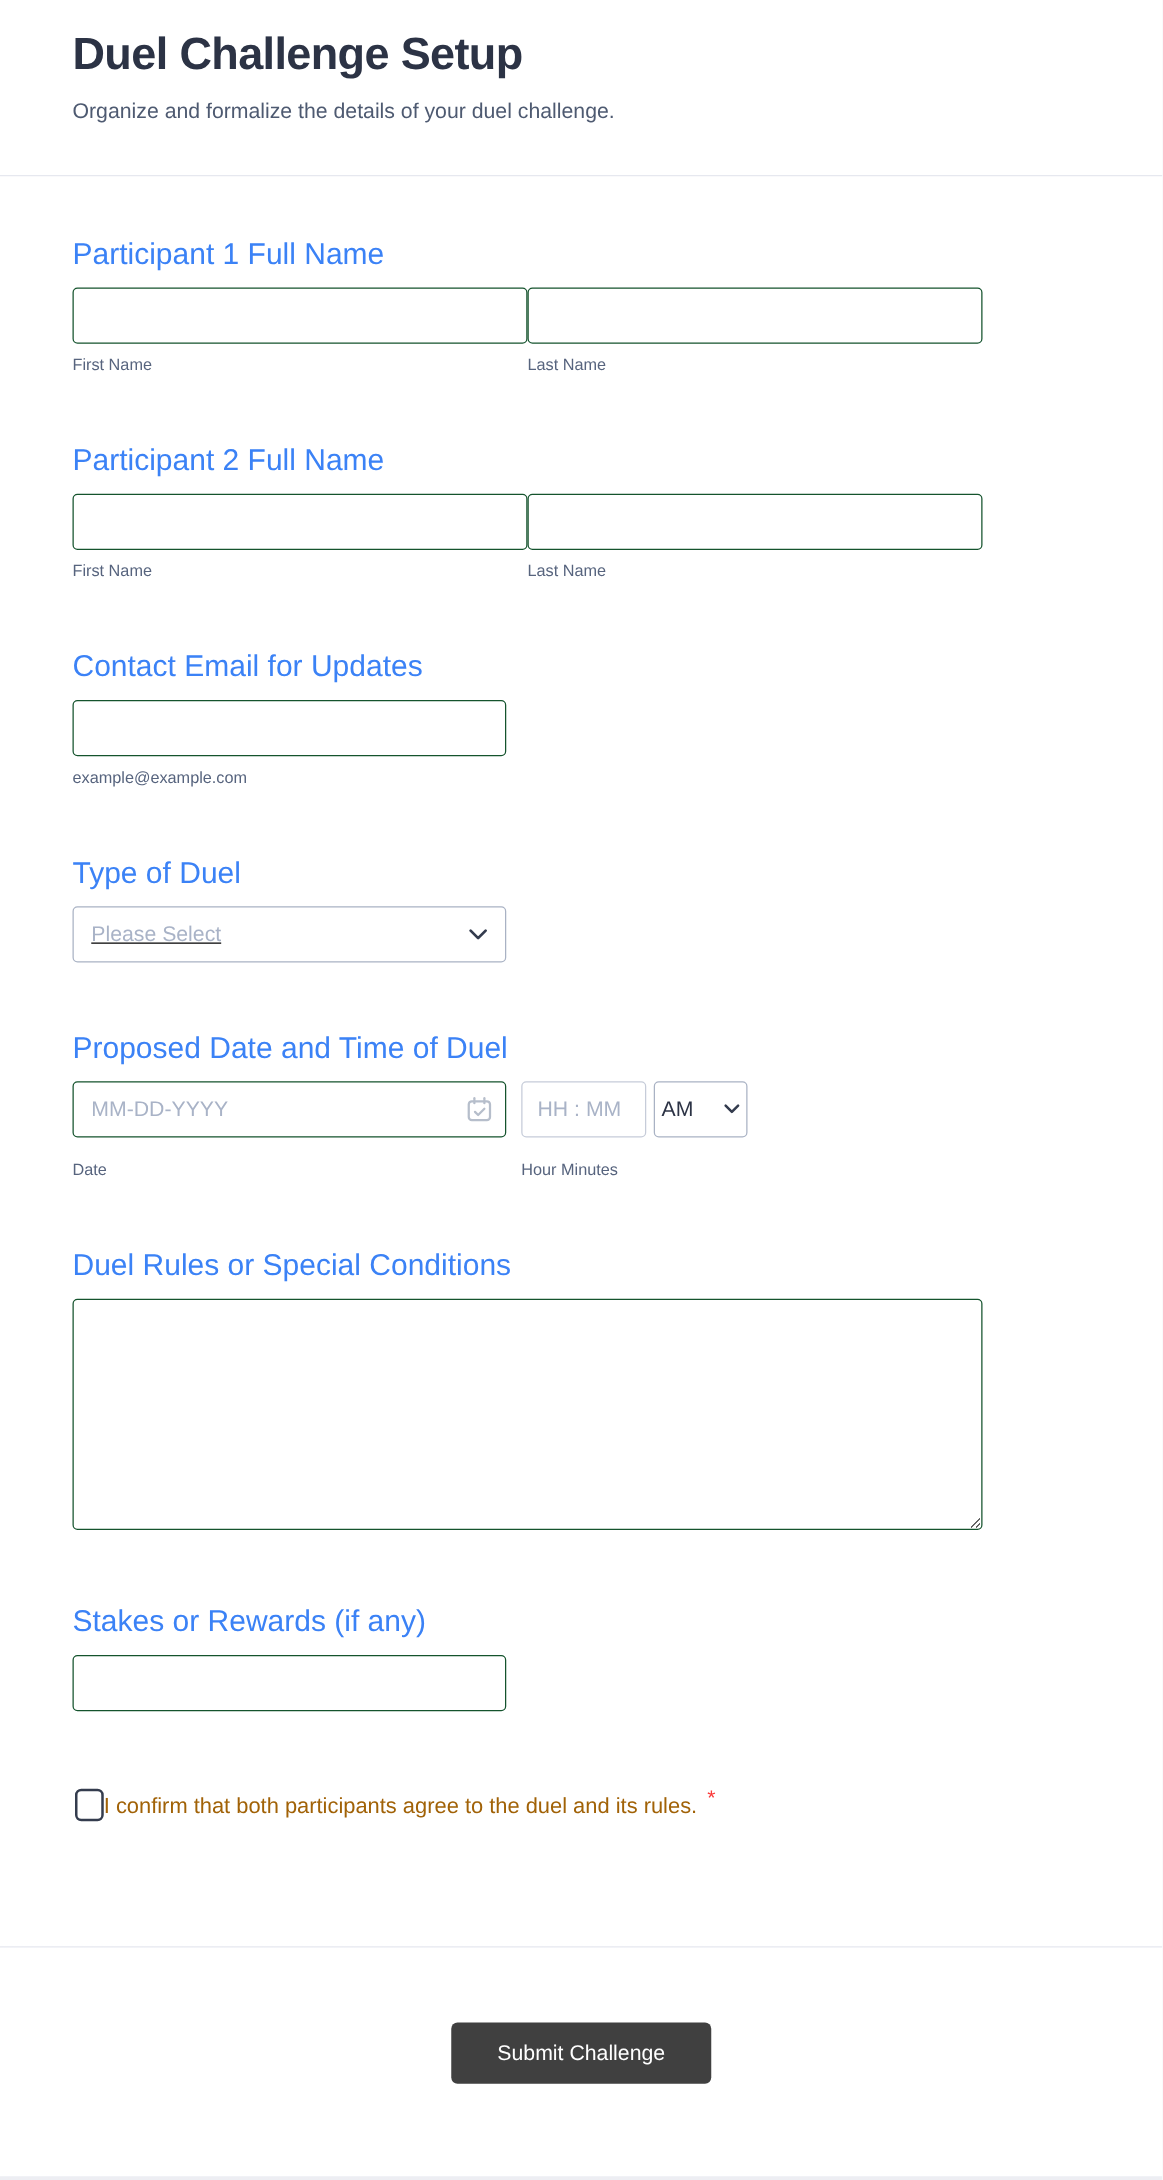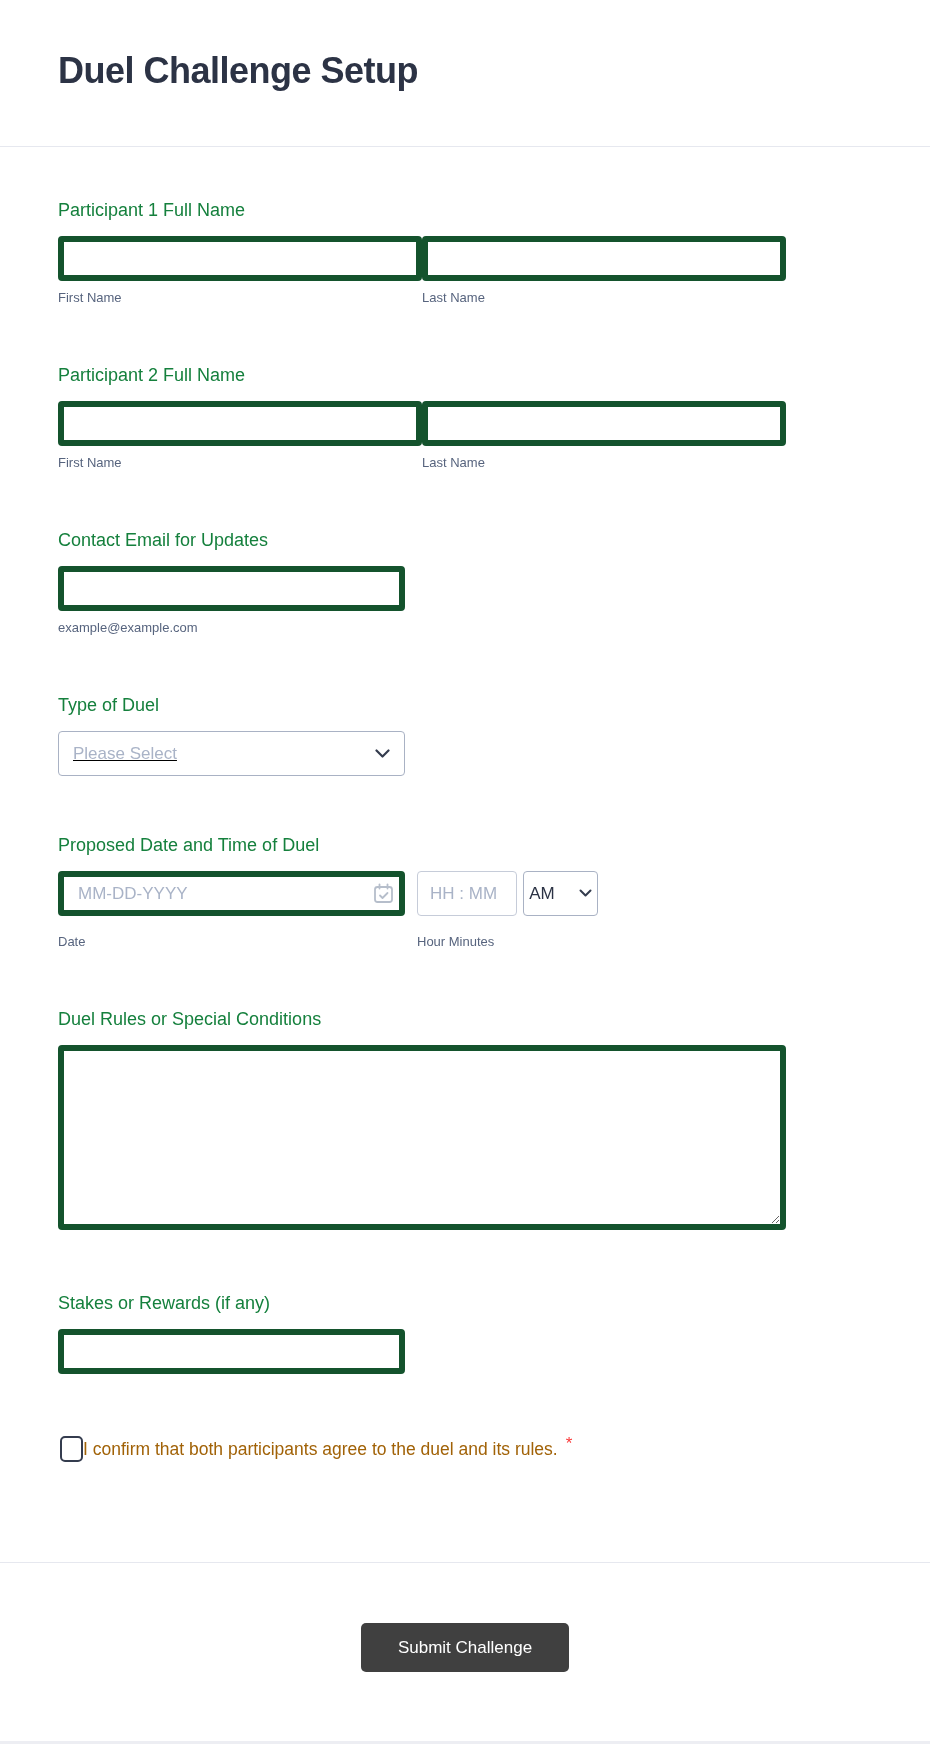--- a/index.html
+++ b/index.html
@@ -11,55 +11,55 @@
   .page {
     width: 930px;
     height: 1744px;
     margin: 0 auto;
     background: #ffffff;
     border-bottom: 3px solid #edeef3;
     overflow: hidden;
   }
   
   .form-header {
-    padding: 50px 58px 40px 58px;
+    padding: 22px 58px 40px 58px;
     border-bottom: 1px solid #e6e8ef;
   }
   .page-title {
     margin: 0 0 14px 0;
     font-size: 36px;
     line-height: 42px;
     font-weight: 700;
     letter-spacing: -0.5px;
     color: #2c3345;
   }
   .page-subtitle {
     margin: 0;
     font-size: 17px;
     line-height: 22px;
     color: #4e5a71;
   }
   
   .form-body { padding: 52px 58px 0 58px; }
   .question { margin-bottom: 58px; }
   .q-label {
-    font-size: 18px;
+    font-size: 24px;
     line-height: 22px;
     font-weight: 500;
-    color: #15803d;
+    color: #3b82f6;
     margin-bottom: 15px;
   }
   .sublabel {
     margin-top: 9px;
     font-size: 13px;
     line-height: 16px;
     color: #57647e;
   }
   .text-input, .textarea {
-    border: 6px solid #14532d;
+    border: 1px solid #14532d;
     border-radius: 4px;
     background: #fff;
     font-family: "Liberation Sans", sans-serif;
     font-size: 17px;
     color: #b91c1c;
     outline: none;
   }
   .text-input { height: 45px; padding: 0 14px; width: 100%; }
   .text-input::placeholder, .time-input::placeholder { color: #a9b3c7; opacity: 1; }
   .name-grid {
@@ -162,20 +162,21 @@
     cursor: pointer;
   }
 </style>
 </head>
 <body>
 
 <div class="page">
 
   <div class="form-header">
     <h1 class="page-title">Duel Challenge Setup</h1>
+    <p class="page-subtitle">Organize and formalize the details of your duel challenge.</p>
   </div>
 
   <div class="form-body">
 
     <div class="question">
       <div class="q-label">Participant 1 Full Name</div>
       <div class="name-grid">
         <div>
           <input class="text-input" type="text" value="" style="">
           <div class="sublabel">First Name</div>

